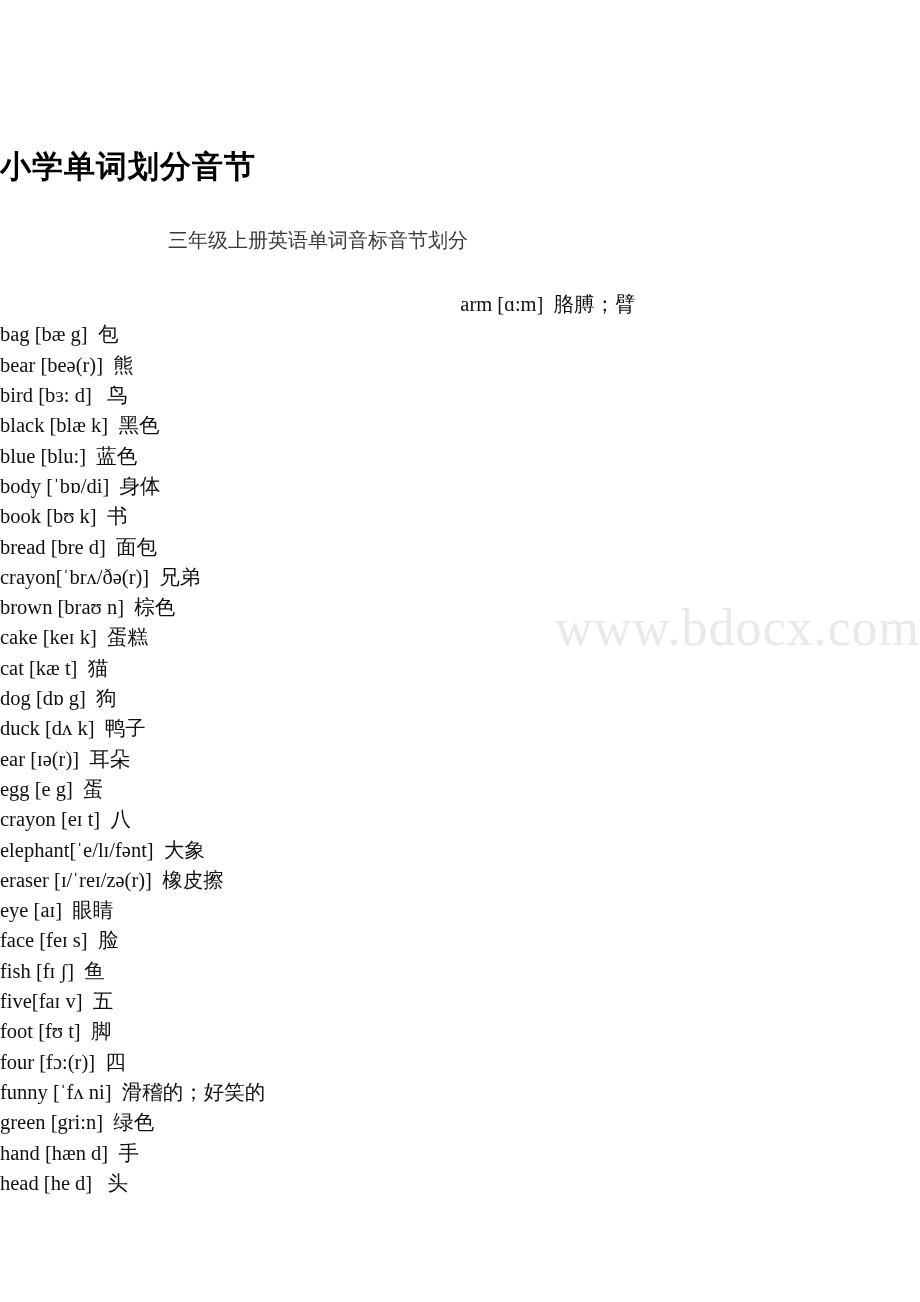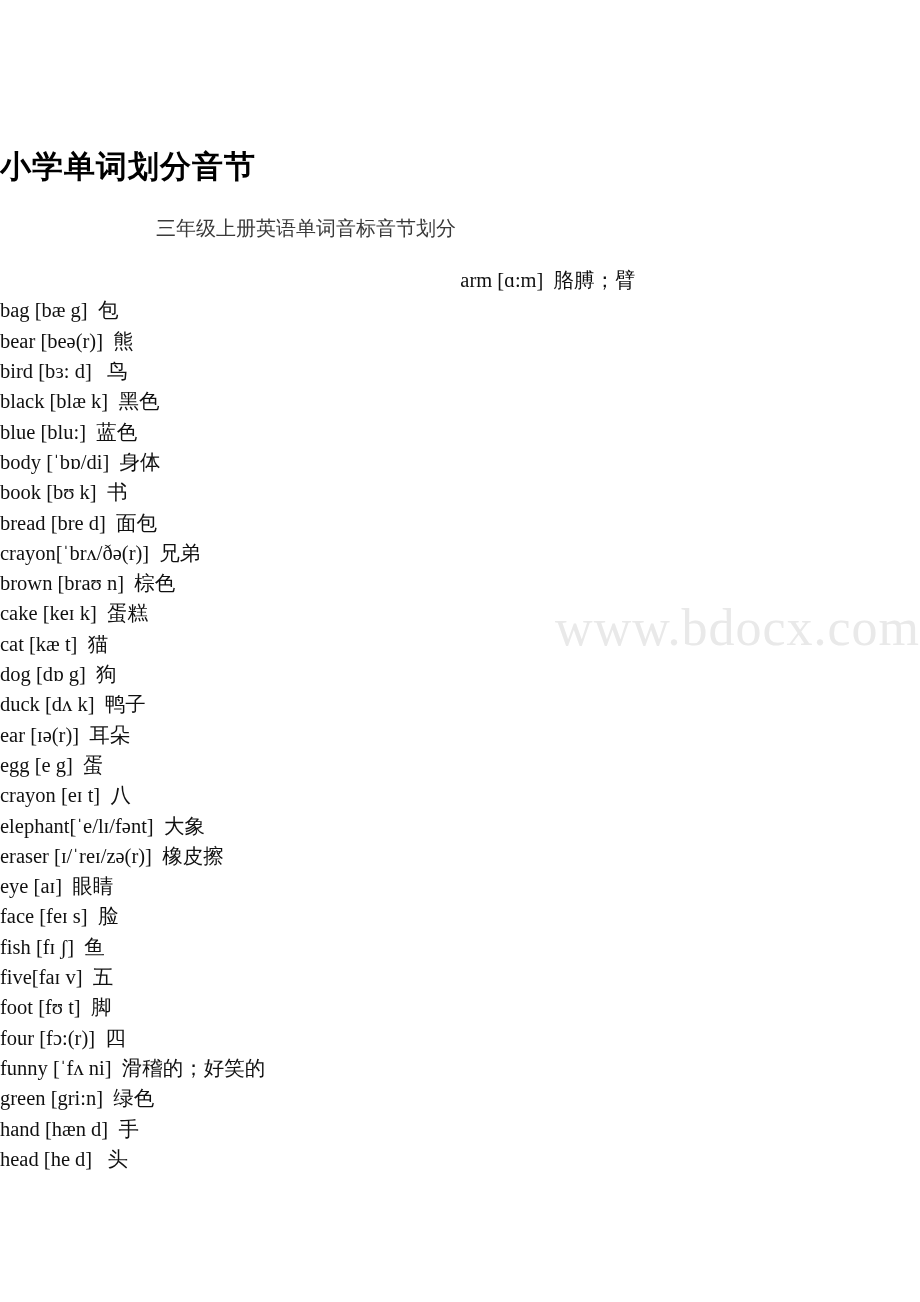--- a/index.html
+++ b/index.html
@@ -45,21 +45,21 @@
     margin: 0;
     padding-top: 148px;
     text-align: left;
     font-size: 31px;
     font-weight: bold;
     letter-spacing: 1px;
     line-height: 1.2;
   }
 
   #doc-subtitle {
-    margin: 4px;
+    margin: 16px;
     padding-top: 27px;
     padding-left: 152px;
     font-size: 20px;
     line-height: 1.25;
     color: #3a3a3a;
   }
 
   #word-list {
     margin: 0;
     padding: 0;

